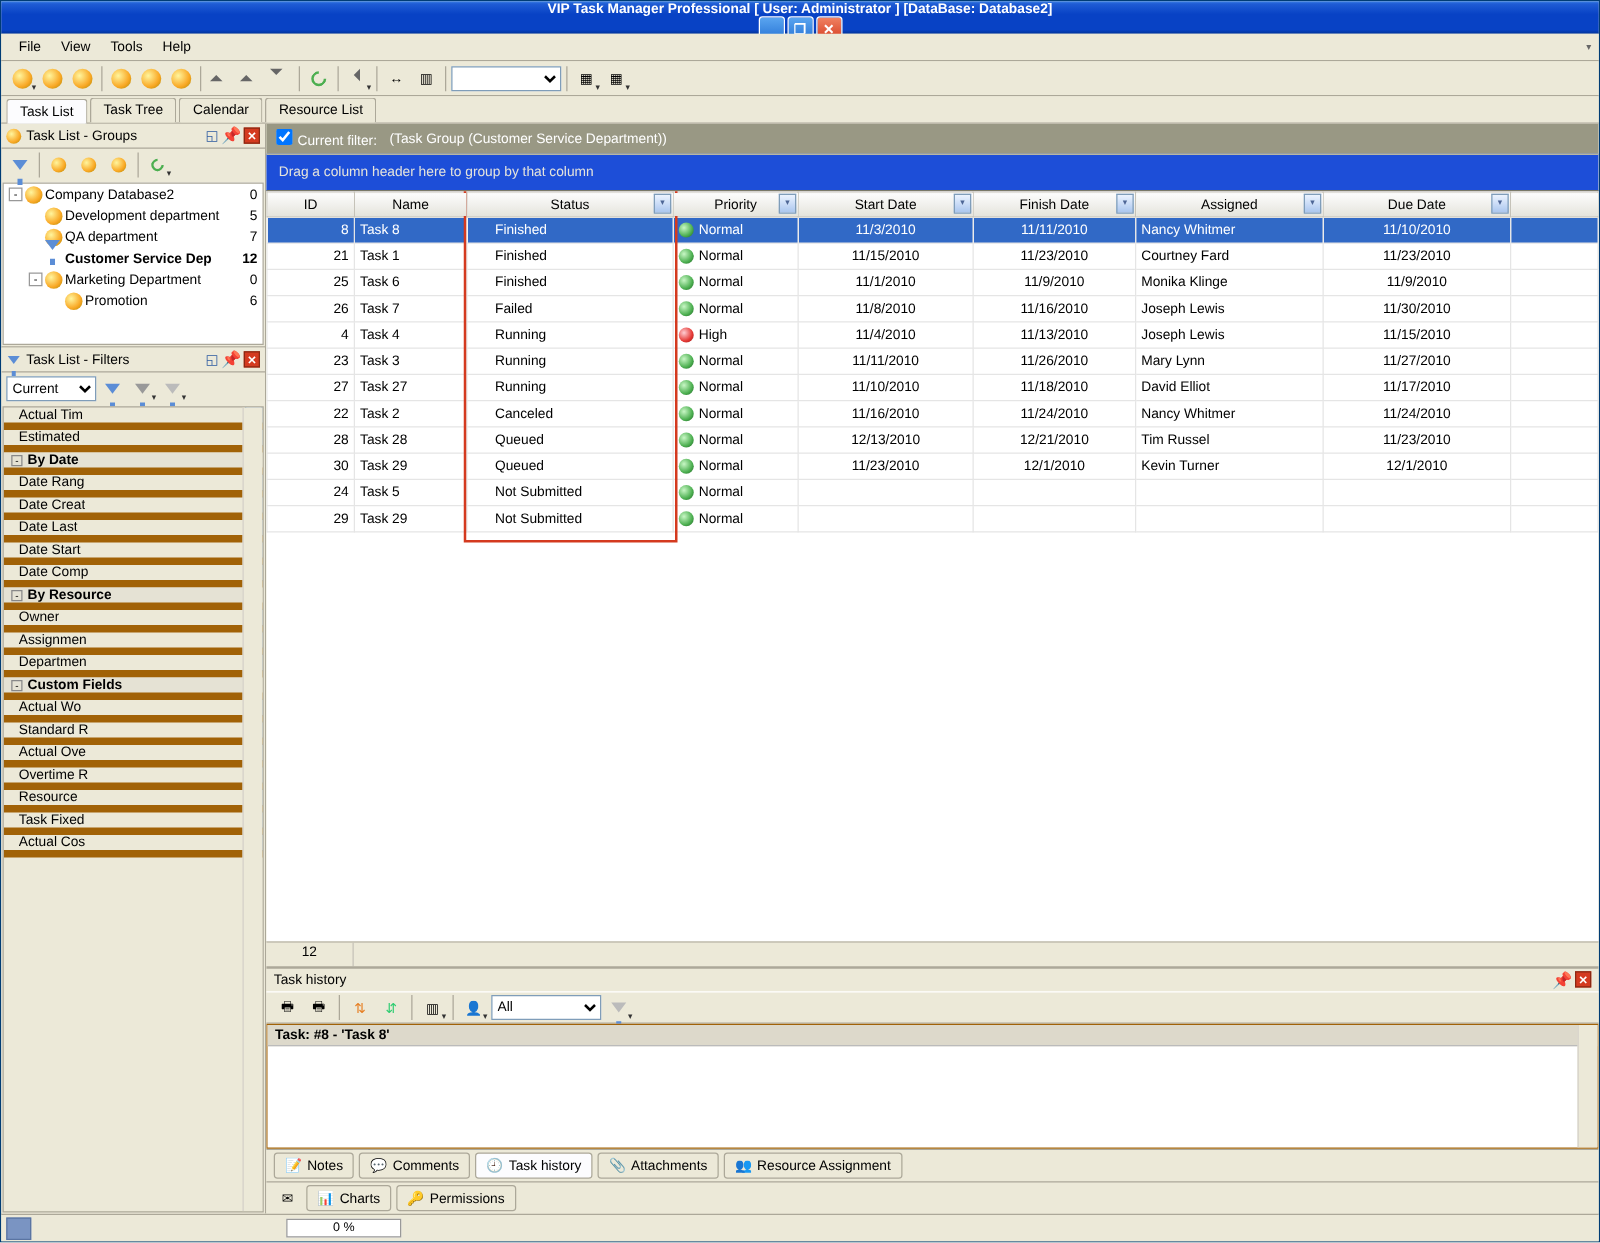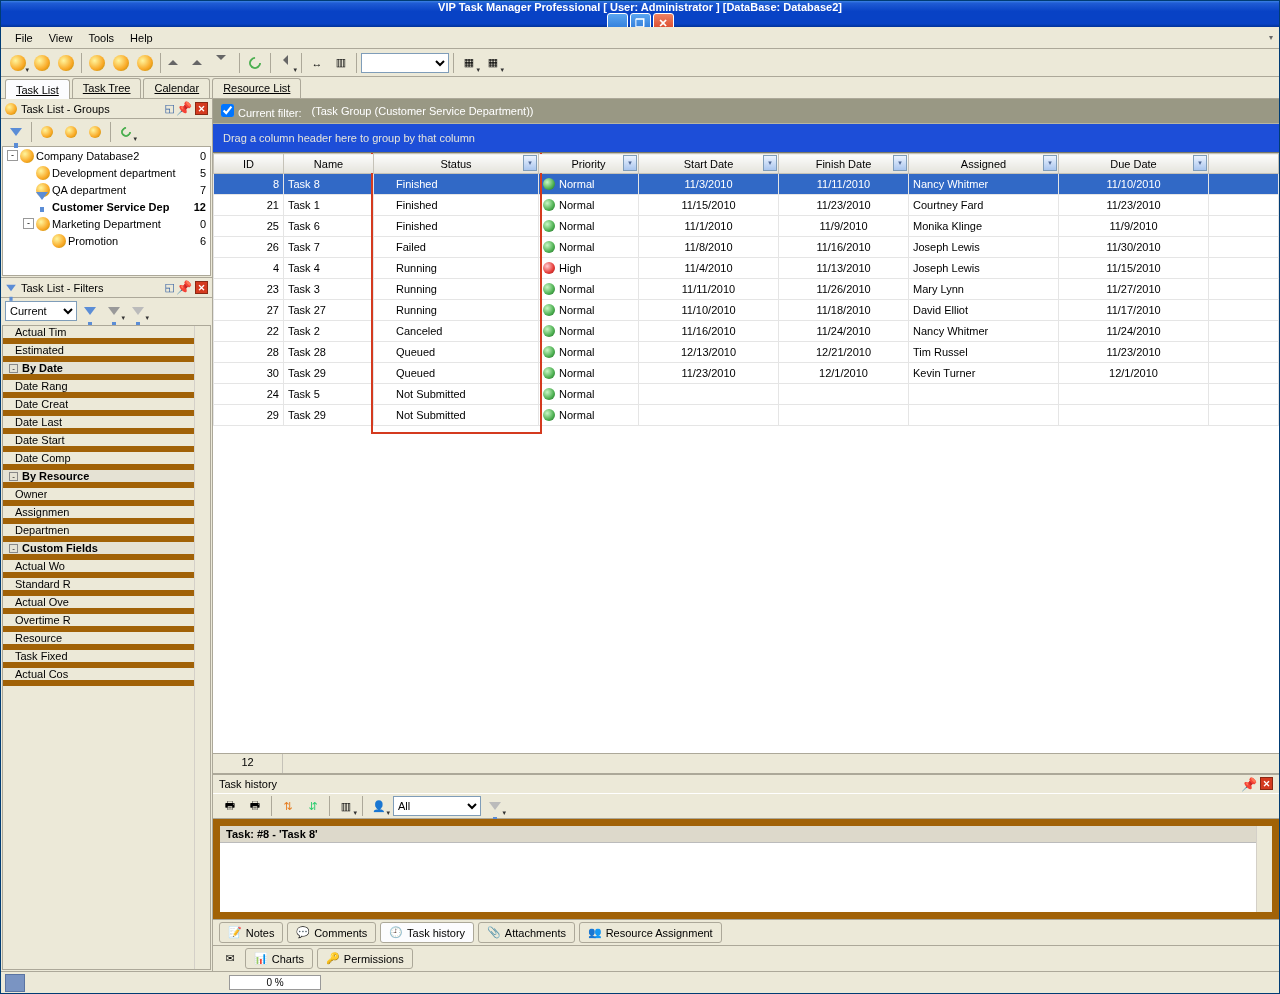--- a/index.html
+++ b/index.html
@@ -77,21 +77,21 @@
 .status-highlight { position: absolute; border: 2px solid #d43a1f; pointer-events: none; }
 .prio-cell { display: flex; align-items: center; gap: 4px; }
 .prio-ball { width: 12px; height: 12px; border-radius: 50%; }
 
 .grid-footer { height: 20px; border-top: 1px solid #aca899; background: #ece9d8; display: flex; }
 .grid-footer-cell { border-right: 1px solid #c5c2b8; text-align: center; padding: 2px 0; }
 
 .history-panel { border-top: 2px solid #aca899; }
 .history-header { height: 18px; display: flex; align-items: center; padding: 0 6px; }
 .history-toolbar { height: 26px; display: flex; align-items: center; padding: 2px 6px; gap: 3px; background: #ece9d8; border-top: 1px solid #fff; border-bottom: 1px solid #aca899; }
-.history-body { background: white; border: 7px solid #a16207; height: 100px; overflow: auto; position: relative; }
+.history-body { background: white; border: 1px solid #a16207; height: 100px; overflow: auto; position: relative; }
 .hist-title-row { background: #ddd9cb; font-weight: bold; padding: 2px 6px; border-bottom: 1px solid #bbb; }
 .hist-sub-row { background: #ddd9cb; font-weight: bold; padding: 2px 6px; border-bottom: 1px solid #bbb; font-size: 11px; }
 .hist-item { padding: 2px 10px; border-bottom: 1px solid #eee; }
 .hist-scroll { position: absolute; right: 0; top: 0; width: 16px; bottom: 0; background: #ece9d8; border-left: 1px solid #d4d0c8; }
 
 .bottom-tabs { height: 26px; display: flex; align-items: center; padding: 2px 6px; gap: 4px; border-top: 1px solid #aca899; }
 .btab { display: flex; align-items: center; gap: 4px; padding: 3px 8px; background: #ece9d8; border: 1px solid #aca899; border-radius: 3px; cursor: pointer; }
 .btab.active { background: #fcfcfe; }
 
 .bottom-tabs2 { height: 26px; display: flex; align-items: center; padding: 2px 6px; gap: 4px; border-top: 1px solid #aca899; }
@@ -169,21 +169,21 @@
     <div class="tb-btn">↔</div>
     <div class="tb-btn">▥</div>
     <div class="tb-sep"></div>
     <select class="tb-combo"></select>
     <div class="tb-sep"></div>
     <div class="tb-btn">▦<span class="tb-dd">▾</span></div>
     <div class="tb-btn">▦<span class="tb-dd">▾</span></div>
   </div>
 
   <div class="tabs-bar">
-    <div id="tabs" style="display: flex; text-decoration: underline;">
+    <div id="tabs" style="display: flex;">
         <div class="tab active">Task List</div>
         <div class="tab">Task Tree</div>
         <div class="tab">Calendar</div>
         <div class="tab">Resource List</div>
       </div>
   </div>
 
   <div class="main-area">
 
     <div class="left-panel">

